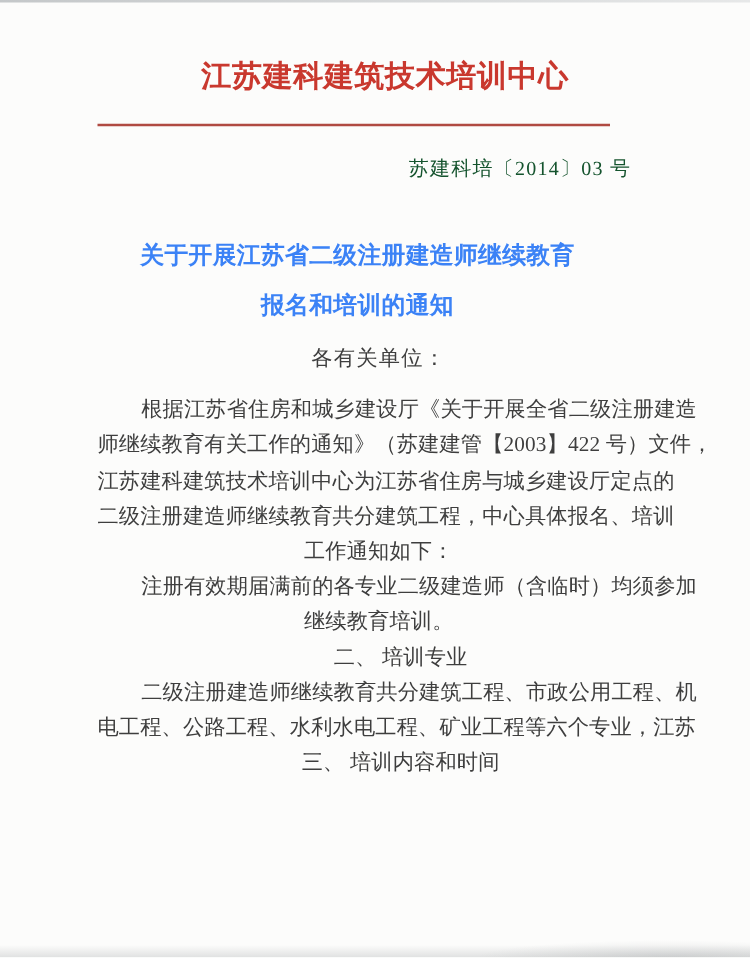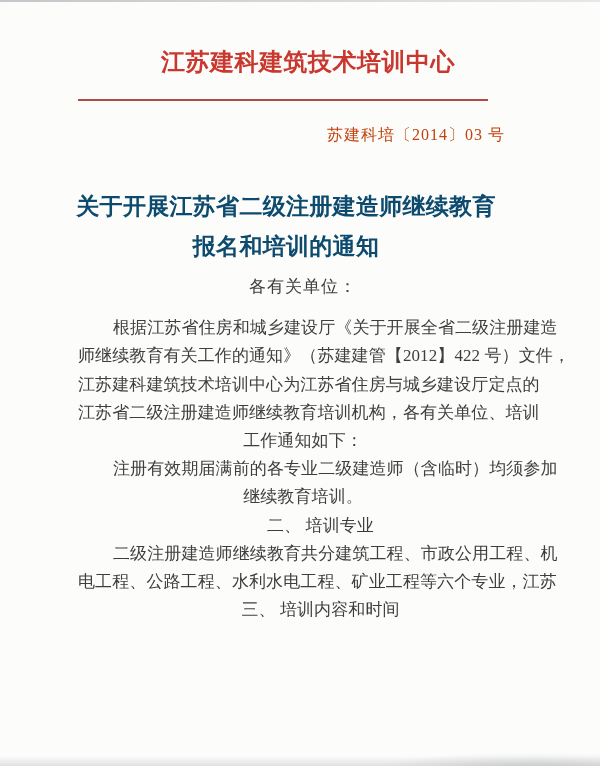--- a/index.html
+++ b/index.html
@@ -57,31 +57,31 @@
     width: 410px;
     height: 2px;
     background: var(--red-rule, #b04a42);
   }
   .doc-number {
     position: absolute;
     top: 125px;
     left: 327px;
     font-size: 16px;
     letter-spacing: 1px;
-    color: #c2410c;
+    color: #14532d;
   }
   .doc-title {
     position: absolute;
     left: 0;
     width: 572px;
     text-align: center;
     font-weight: bold;
-    font-size: 23px;
+    font-size: 19px;
     letter-spacing: 0.3px;
-    color: #0c4a6e;
+    color: #3b82f6;
   }
   .doc-title.line1 { top: 191px; }
   .doc-title.line2 { top: 231px; }
   .body-block {
     position: absolute;
     left: 78px;
     top: 273px;
     width: 450px;
     font-size: 17px;
     text-align: center;
@@ -118,23 +118,23 @@
   <div class="doc-number">苏建科培〔2014〕03 号</div>
 
   <div class="doc-title line1">关于开展江苏省二级注册建造师继续教育</div>
 
   <div class="doc-title line2">报名和培训的通知</div>
 
   <div class="body-block">
     <div class="salutation">各有关单位：</div>
     <div id="body-lines">
         <div class="bline indent"><span>根据江苏省住房和城乡建设厅《关于开展全省二级注册建造</span></div>
-        <div class="bline"><span>师继续教育有关工作的通知》（苏建建管【2012】422 号）文件，</span></div>
+        <div class="bline"><span>师继续教育有关工作的通知》（苏建建管【2003】422 号）文件，</span></div>
         <div class="bline"><span>江苏建科建筑技术培训中心为江苏省住房与城乡建设厅定点的</span></div>
-        <div class="bline"><span>江苏省二级注册建造师继续教育培训机构，各有关单位、培训</span></div>
+        <div class="bline"><span>二级注册建造师继续教育共分建筑工程，中心具体报名、培训</span></div>
         <div class="bline"><span>工作通知如下：</span></div>
         <div class="bline indent"><span>注册有效期届满前的各专业二级建造师（含临时）均须参加</span></div>
         <div class="bline"><span>继续教育培训。</span></div>
         <div class="bline indent"><span>二、 培训专业</span></div>
         <div class="bline indent"><span>二级注册建造师继续教育共分建筑工程、市政公用工程、机</span></div>
         <div class="bline"><span>电工程、公路工程、水利水电工程、矿业工程等六个专业，江苏</span></div>
         <div class="bline indent"><span>三、 培训内容和时间</span></div>
       </div>
   </div>
 

